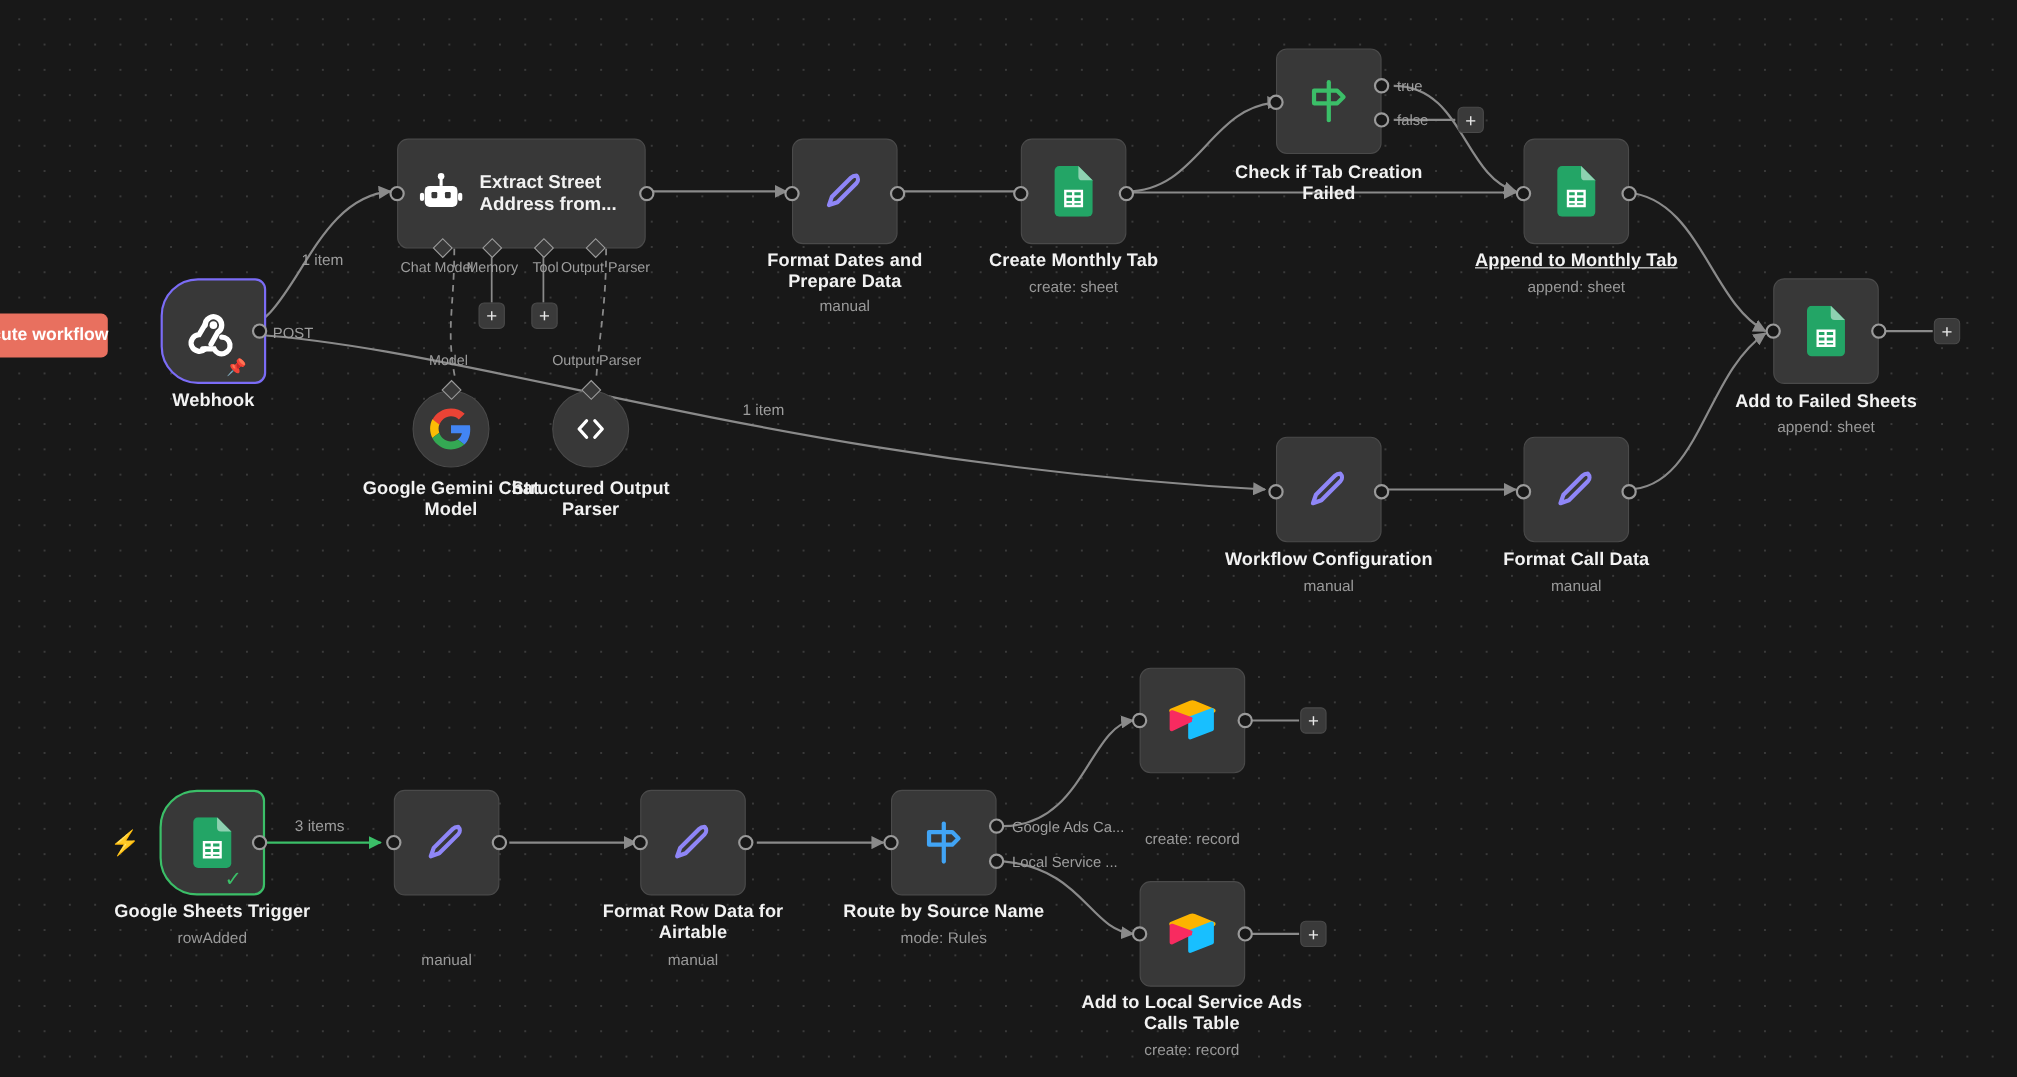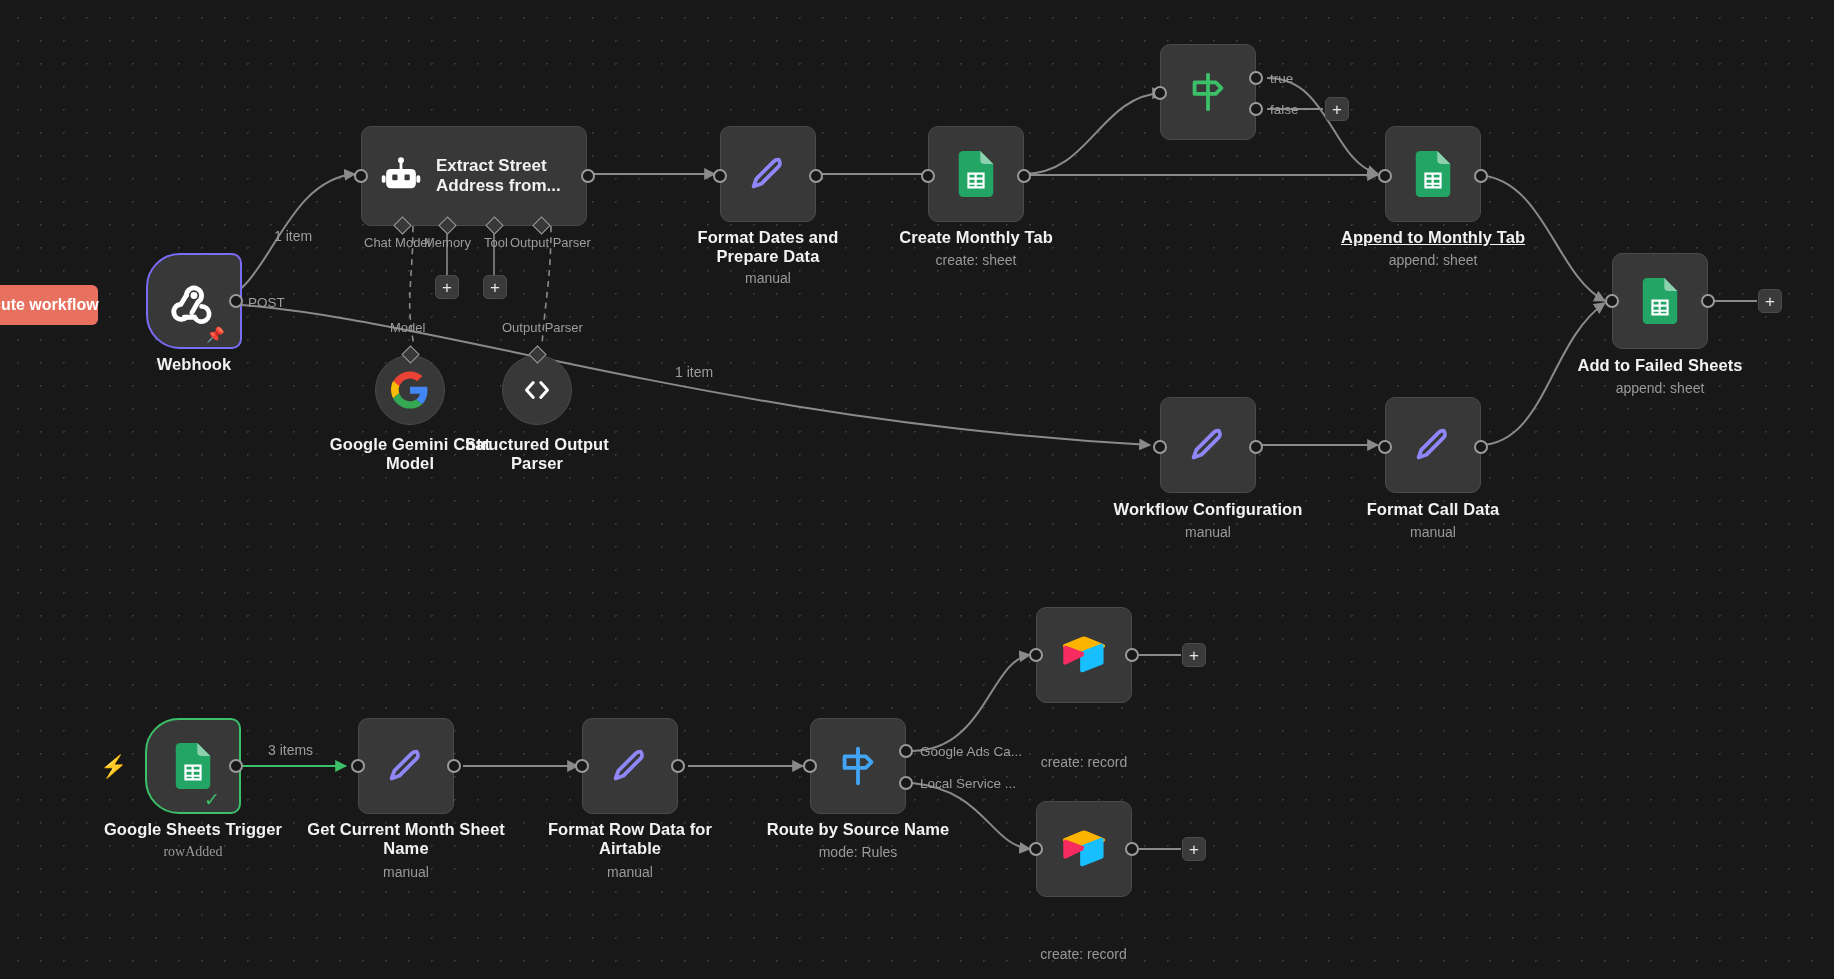--- a/index.html
+++ b/index.html
@@ -327,20 +327,22 @@
     </svg>
   </div>
   <div class="port" style="left:1153px; top:86px;"></div>
   <div class="port" style="left:1249px; top:71px;"></div>
   <div class="port" style="left:1249px; top:102px;"></div>
   <div class="port-label" style="left:1270px; top:71px;">true</div>
   <div class="port-label" style="left:1270px; top:102px;text-align:right;">false</div>
   <div class="plus" style="left:1325px; top:97px;">
     <span>+</span>
   </div>
+  <div class="node-label" style="left:1108px; top:148px; width:200px;">Check if Tab Creation
+Failed</div>
 
   <div class="node" style="left:1385px; top:126px;">
     <svg class="icon" viewBox="0 0 48 64">
       <path d="M30 0H6a6 6 0 0 0-6 6v52a6 6 0 0 0 6 6h36a6 6 0 0 0 6-6V18L30 0z" fill="#23A566"></path>
       <path d="M30 0v13a5 5 0 0 0 5 5h13L30 0z" fill="#8ED1B1"></path>
       <path d="M12 30h24v22H12V30zm3 3v4h7v-4h-7zm10 0v4h8v-4h-8zm-10 7v4h7v-4h-7zm10 0v4h8v-4h-8zm-10 7v2h7v-2h-7zm10 0v2h8v-2h-8z" fill="#fff"></path>
     </svg>
   </div>
   <div class="port" style="left:1378px; top:169px;"></div>
   <div class="port" style="left:1474px; top:169px;"></div>
@@ -389,33 +391,31 @@
   <div class="node trigger" style="left:145px; top:718px;">
     <svg class="icon" viewBox="0 0 48 64">
       <path d="M30 0H6a6 6 0 0 0-6 6v52a6 6 0 0 0 6 6h36a6 6 0 0 0 6-6V18L30 0z" fill="#23A566"></path>
       <path d="M30 0v13a5 5 0 0 0 5 5h13L30 0z" fill="#8ED1B1"></path>
       <path d="M12 30h24v22H12V30zm3 3v4h7v-4h-7zm10 0v4h8v-4h-8zm-10 7v4h7v-4h-7zm10 0v4h8v-4h-8zm-10 7v2h7v-2h-7zm10 0v2h8v-2h-8z" fill="#fff"></path>
     </svg>
   </div>
   <div class="check" style="left:204px; top:790px;">✓</div>
   <div class="port" style="left:229px; top:759px;"></div>
   <div class="node-label" style="left:93px; top:820px; width:200px;">Google Sheets Trigger</div>
-  <div class="node-sub" style="left:93px; top:844px; width:200px;font-family:Liberation Serif, serif;">rowAdded</div>
+  <div class="node-sub" style="left:93px; top:844px; width:200px;">rowAdded</div>
 
   <div class="edge-label green" style="left:268px; top:742px;">3 items</div>
 
   <div class="node" style="left:358px; top:718px;">
     <svg class="icon" viewBox="0 0 24 24" fill="none">
       <path d="M17.5 4.5c1 1 1 2.6 0 3.6l-9 9-4 1.4 1.4-4 9-9c1-1 2.6-1 2.6-1z" stroke="#8f86f7" stroke-width="2" stroke-linejoin="round"></path>
     </svg>
   </div>
   <div class="port" style="left:351px; top:759px;"></div>
   <div class="port" style="left:447px; top:759px;"></div>
-  <div class="node-label" style="left:306px; top:820px; width:200px;">Get Current Month Sheet
-Name</div>
   <div class="node-sub" style="left:306px; top:864px; width:200px;">manual</div>
 
   <div class="node" style="left:582px; top:718px;">
     <svg class="icon" viewBox="0 0 24 24" fill="none">
       <path d="M17.5 4.5c1 1 1 2.6 0 3.6l-9 9-4 1.4 1.4-4 9-9c1-1 2.6-1 2.6-1z" stroke="#8f86f7" stroke-width="2" stroke-linejoin="round"></path>
     </svg>
   </div>
   <div class="port" style="left:575px; top:759px;"></div>
   <div class="port" style="left:671px; top:759px;"></div>
   <div class="node-label" style="left:530px; top:820px; width:200px;">Format Row Data for
@@ -455,15 +455,17 @@
       <path d="M21.6 1.2 3.2 8.8c-1.6.7-1.6 3 0 3.6l18.5 7.4c1.5.6 3.1.6 4.6 0l18.5-7.4c1.6-.6 1.6-2.9 0-3.6L26.4 1.2a6 6 0 0 0-4.8 0z" fill="#FCB400"></path>
       <path d="M26 23.9v18.3c0 1.3 1.4 2.2 2.6 1.7l20.6-8a1.9 1.9 0 0 0 1.2-1.7V16c0-1.3-1.3-2.2-2.5-1.7l-20.7 8a1.9 1.9 0 0 0-1.2 1.7z" transform="translate(-6 -6)" fill="#18BFFF"></path>
       <path d="M19.6 25.1 13.5 28 1.2 33.9c-1.2.6-2.8-.3-2.8-1.7V16.1c0-.5.3-.9.6-1.2.2-.2.4-.3.6-.4.7-.3 1.7-.3 2.4 0L19.5 21c.9.4.9 1.7.1 2.1z" transform="translate(4 -4)" fill="#F82B60"></path>
     </svg>
   </div>
   <div class="port" style="left:1029px; top:842px;"></div>
   <div class="port" style="left:1125px; top:842px;"></div>
   <div class="plus" style="left:1182px; top:837px;">
     <span>+</span>
   </div>
+  <div class="node-label" style="left:976px; top:902px; width:215px;">Add to Local Service Ads
+Calls Table</div>
   <div class="node-sub" style="left:976px; top:946px; width:215px;">create: record</div>
 
 </div>
 
 </body></html>

